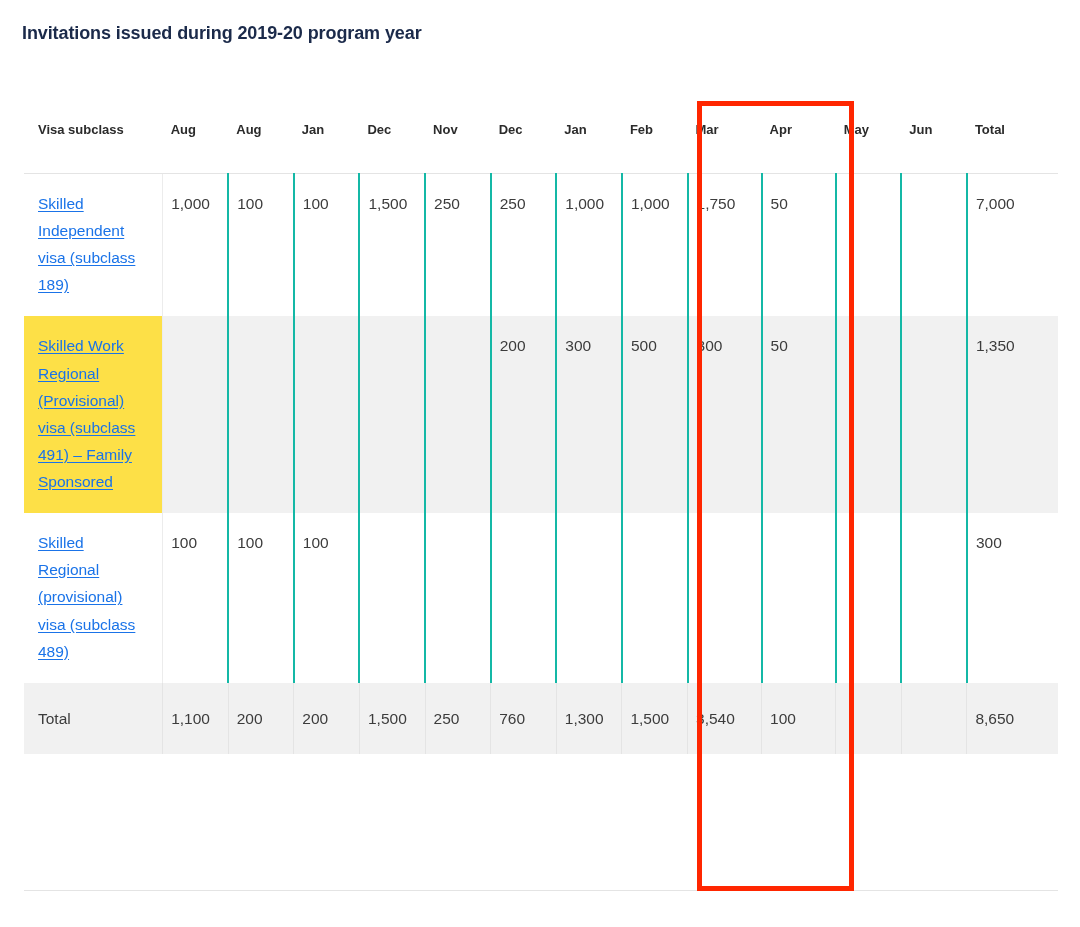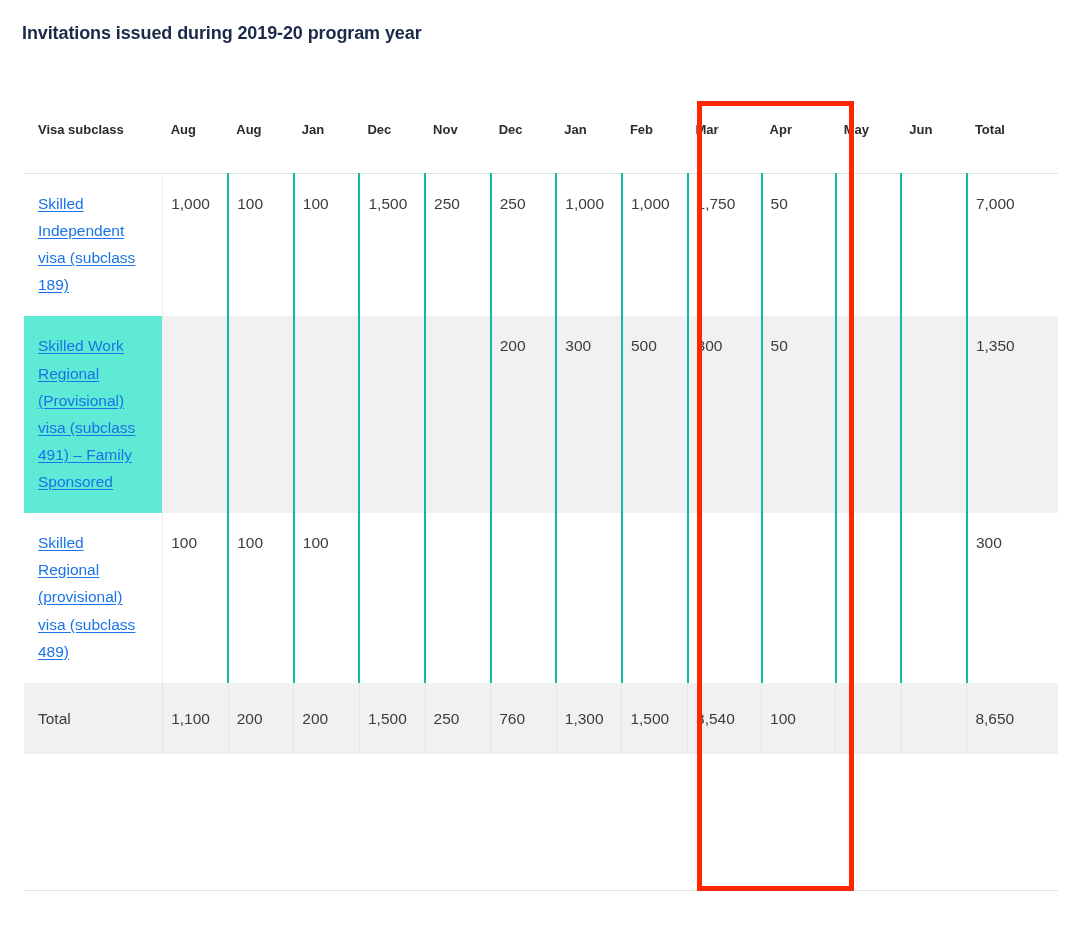--- a/index.html
+++ b/index.html
@@ -84,21 +84,21 @@
   tbody td.visa-cell {
     padding-left: 14px;
     padding-right: 20px;
     border-right: 1px solid #ececec;
   }
   tbody td.last-col {
     border-right: none;
   }
 
   tbody tr.shaded td { background: #f1f1f1; }
-  tbody tr.shaded td.visa-cell { background: #5eead4; }
+  tbody tr.shaded td.visa-cell { background: #fde047; }
 
   tbody tr.total-row td {
     background: #f1f1f1;
     padding-top: 22px;
     padding-bottom: 22px;
     border-right: 1px solid #e4e4e4;
   }
   tbody tr.total-row td.last-col { border-right: none; margin-top: 48px; }
 
   tbody tr.total-row td.visa-cell {

